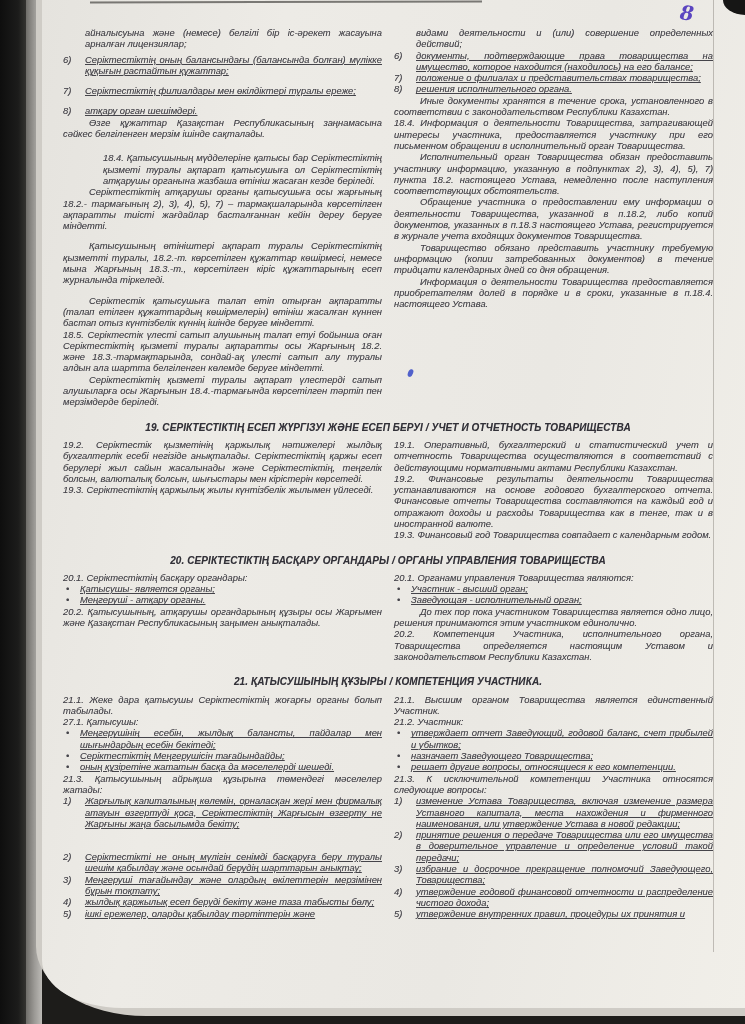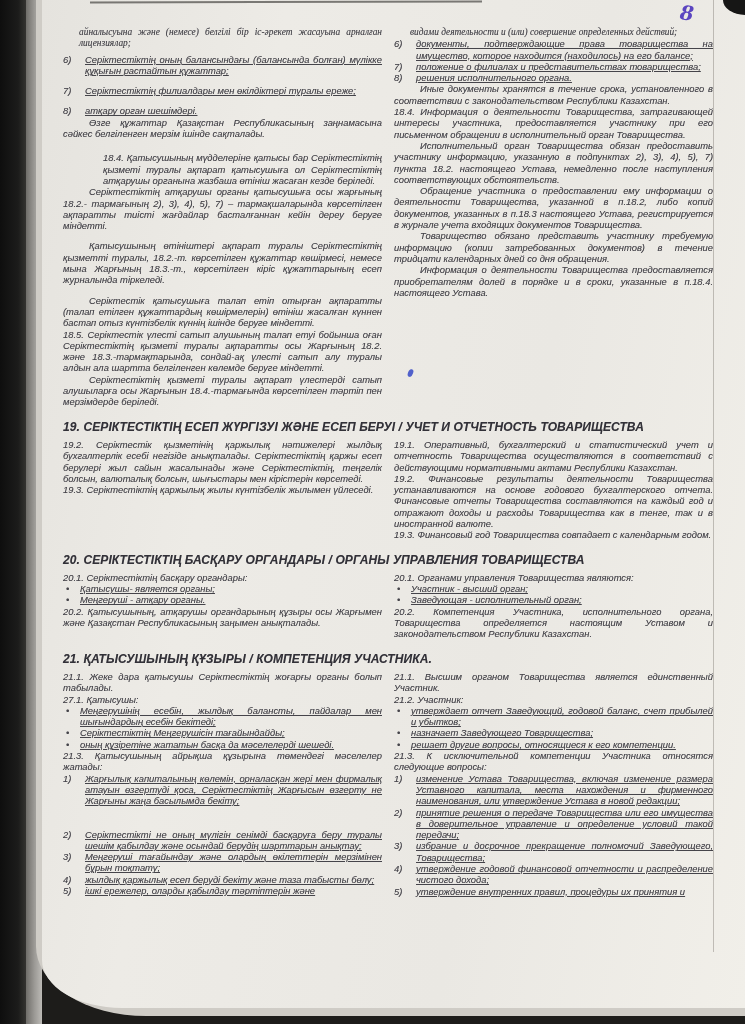--- a/index.html
+++ b/index.html
@@ -33,30 +33,30 @@
     font-size:20px;color:#5b45c0;transform:rotate(6deg);}
 
   
   .content{position:absolute;left:21px;top:27px;width:650px;
     color:#45444a;font-size:9.4px;line-height:11.3px;font-style:italic;
     text-shadow:0 0 .4px rgba(70,68,78,.45);}
   .cols{display:flex;gap:12px;}
   .col{width:319px;}
   .p{margin:0;text-align:justify;}
   .p.ind{text-indent:26px;}
-  .p.cont{margin-left:16px;font-family:Liberation Serif, serif;}
+  .p.cont{margin-left:22px;}
   .li{display:flex;align-items:flex-start;}
   .li .n{flex:0 0 22px;}
   .li .t{flex:1;text-align:justify;margin:0;text-decoration:underline;}
   .li.bul .n{flex:0 0 14px;padding-left:3px;}
   .gap-xs{margin-top:4px;}
   .gap-s{margin-top:9px;}
   .gap-m{margin-top:13px;margin-left:40px;}
   .gap-l{margin-top:22px;}
-  .h{font-weight:bold;font-size:12px;color:#323138;
+  .h{font-weight:bold;text-align:center;font-size:10px;color:#323138;
     margin:14px 0 6px 0;letter-spacing:.1px;font-style:italic;}
 </style>
 </head>
 <body>
 
 <div class="black-band"></div>
 <div class="edge-strip"></div>
 <div class="under-sheet"></div>
 
 <div class="sheet">
@@ -149,20 +149,21 @@
         <div class="col">
           <p class="p">20.1. Органами управления Товарищества являются:</p>
           <div class="li bul">
             <span class="n">•</span>
             <span class="t">Участник - высший орган;</span>
           </div>
           <div class="li bul">
             <span class="n">•</span>
             <span class="t">Заведующая - исполнительный орган;</span>
           </div>
+          <p class="p ind">До тех пор пока участником Товарищества является одно лицо, решения принимаются этим участником единолично.</p>
           <p class="p">20.2. Компетенция Участника, исполнительного органа, Товарищества определяется настоящим Уставом и законодательством Республики Казахстан.</p>
         </div>
       </div>
     </section>
 
     <h2 class="h">21. ҚАТЫСУШЫНЫҢ ҚҰЗЫРЫ / КОМПЕТЕНЦИЯ УЧАСТНИКА.</h2>
     <section>
       <div class="cols">
         <div class="col">
           <p class="p">21.1. Жеке дара қатысушы Серіктестіктің жоғарғы органы болып табылады.</p>

